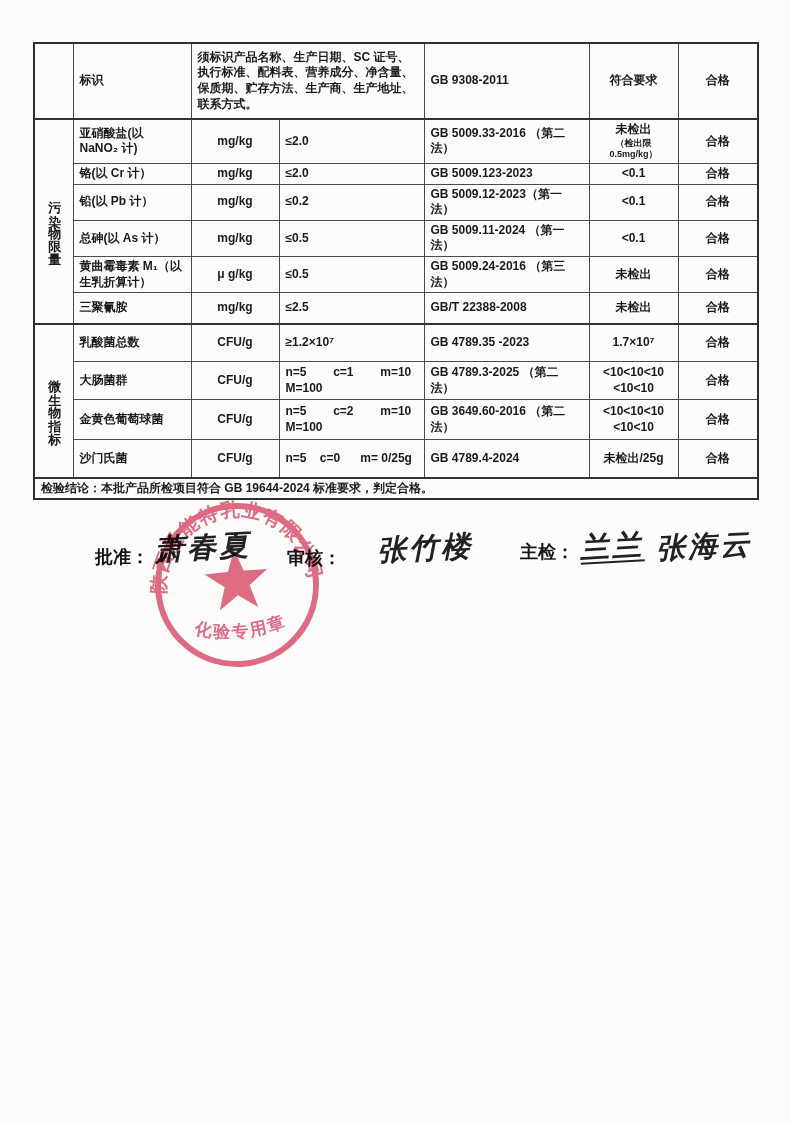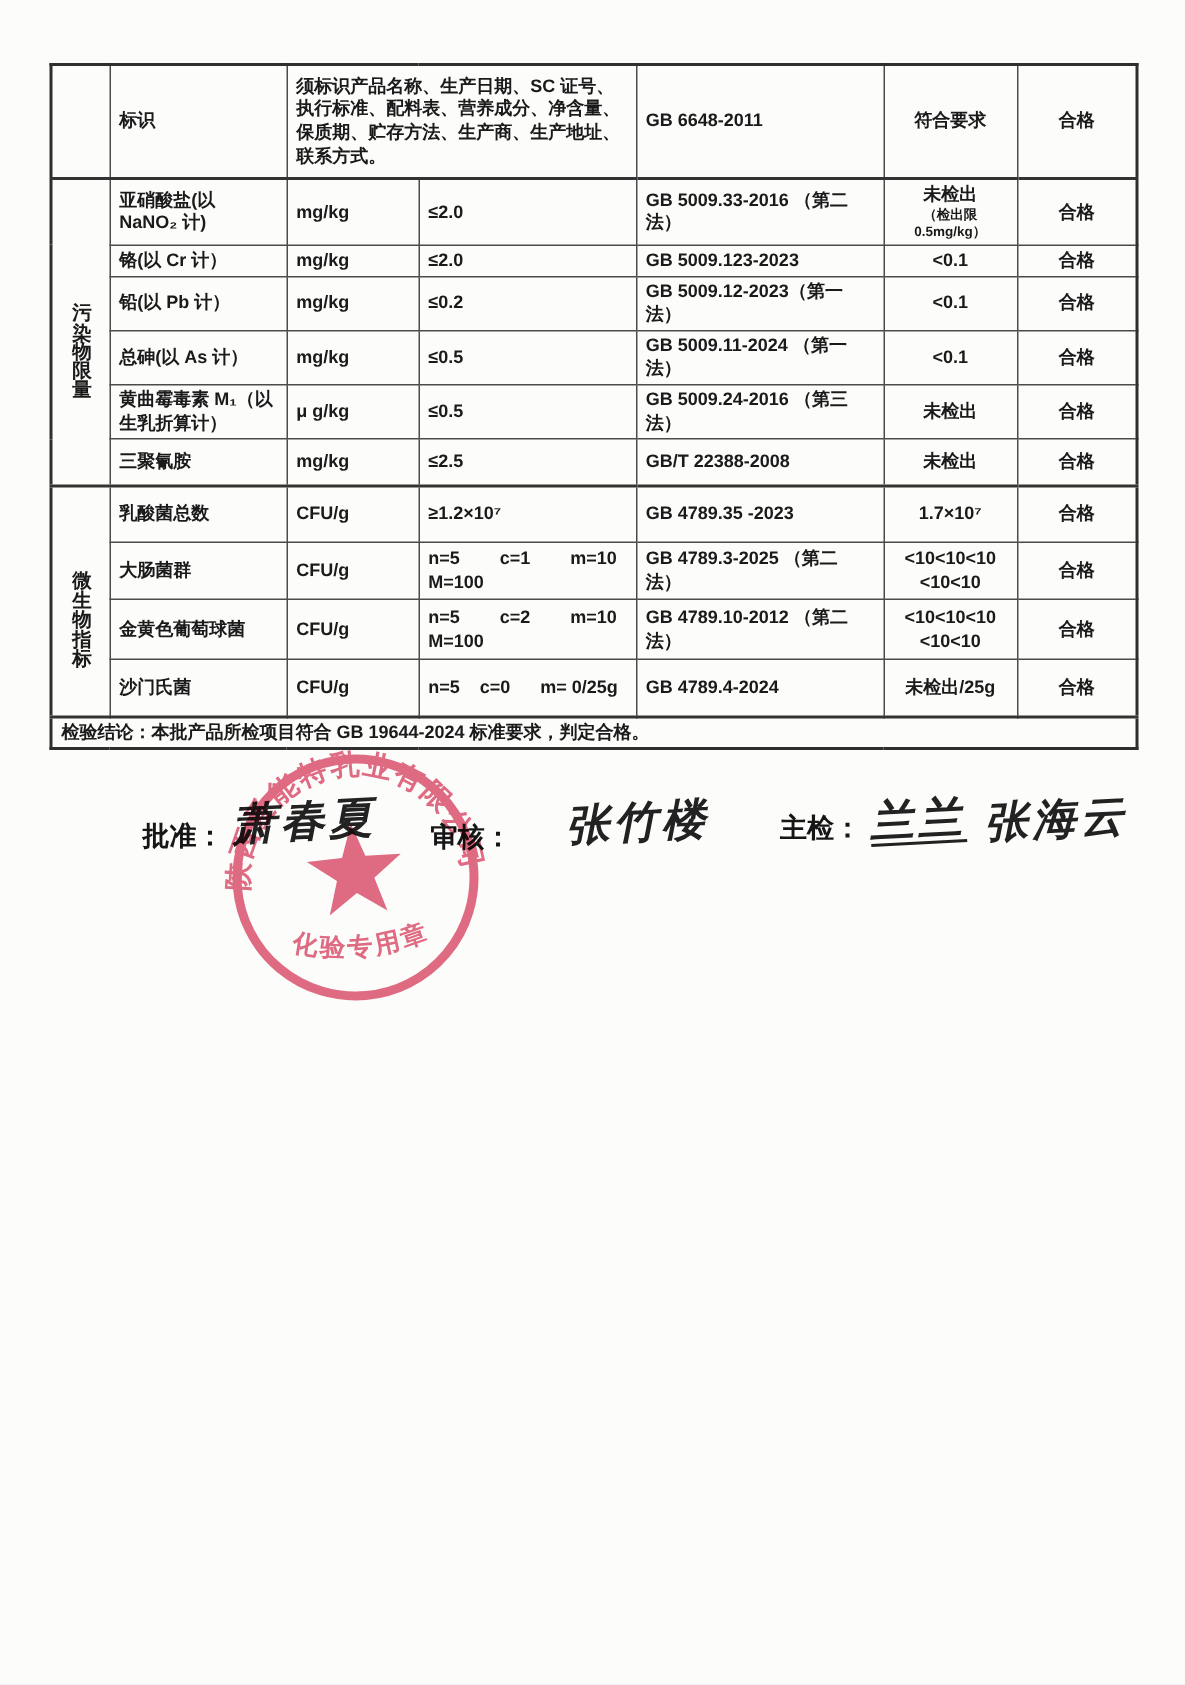--- a/index.html
+++ b/index.html
@@ -22,21 +22,21 @@
     overflow:hidden;
   }
   tr.sec td { border-top:2px solid #333; }
   td.group { text-align:center; padding:0; }
   .v-label {
     writing-mode:vertical-rl; text-orientation:upright;
     letter-spacing:13px; font-size:13px; font-weight:600;
     display:inline-block; margin-top:8px;
   }
   td.item { text-align:left; padding-left:8px; }
-  td.unit { text-align:left; padding-left:12px; }
+  td.unit { text-align:center; padding-left:12px; }
   td.req  { text-align:left; padding-left:10px; white-space:pre-wrap; }
   td.desc { text-align:left; padding:4px 8px; line-height:1.45; }
   td.method { text-align:left; padding-left:8px; }
   td.result { text-align:center; white-space:pre-wrap; }
   td.concl { text-align:center;border-radius:16px; }
   .note { display:block; font-size:9px; font-weight:600; margin-top:0; }
   td.final { text-align:left; padding-left:60px; font-size:12.5px; }
   
   .sign { position:absolute; display:flex; align-items:flex-start; gap:6px; white-space:nowrap; }
   .sign-label { font-size:18px; font-weight:700; margin-top:12px; }
@@ -70,21 +70,21 @@
         <col style="width:165px">
         <col style="width:89px">
         <col style="width:80px">
     </colgroup>
     <tbody>
 
       <tr style="height:76px">
         <td class="group"></td>
         <td class="item">标识</td>
         <td class="desc" colspan="2">须标识产品名称、生产日期、SC 证号、执行标准、配料表、营养成分、净含量、保质期、贮存方法、生产商、生产地址、联系方式。</td>
-        <td class="method">GB 6648-2011</td>
+        <td class="method">GB 9308-2011</td>
         <td class="result">符合要求</td>
         <td class="concl">合格</td>
       </tr>
 
       <tr class="sec" style="height:34px">
         <td class="group" rowspan="6">
           <span class="v-label">污染物限量</span>
         </td>
         <td class="item">亚硝酸盐(以 NaNO₂ 计)</td>
         <td class="unit">mg/kg</td>
@@ -153,21 +153,21 @@
         <td class="method">GB 4789.3-2025 （第二法）</td>
         <td class="result">&lt;10&lt;10&lt;10
 &lt;10&lt;10</td>
         <td class="concl">合格</td>
       </tr>
       <tr style="height:40px">
         <td class="item">金黄色葡萄球菌</td>
         <td class="unit">CFU/g</td>
         <td class="req">n=5        c=2        m=10
 M=100</td>
-        <td class="method">GB 4789.10-2012 （第二法）</td>
+        <td class="method">GB 3649.60-2016 （第二法）</td>
         <td class="result">&lt;10&lt;10&lt;10
 &lt;10&lt;10</td>
         <td class="concl">合格</td>
       </tr>
       <tr style="height:38px">
         <td class="item">沙门氏菌</td>
         <td class="unit">CFU/g</td>
         <td class="req">n=5    c=0      m= 0/25g</td>
         <td class="method">GB 4789.4-2024</td>
         <td class="result">未检出/25g</td>

